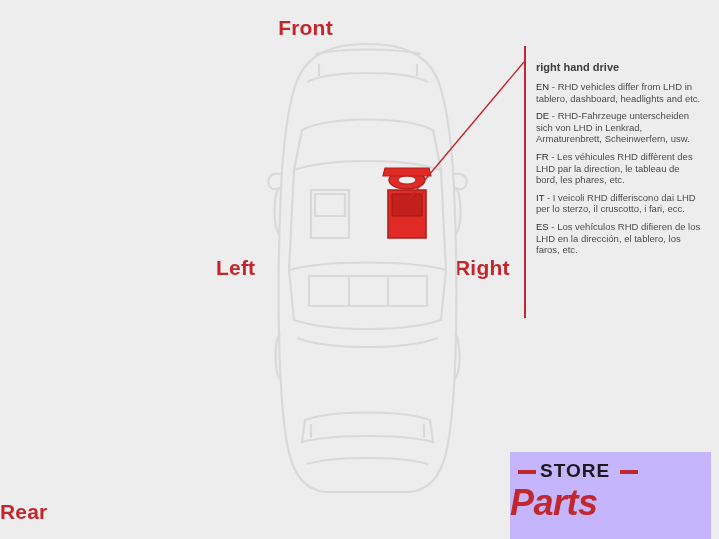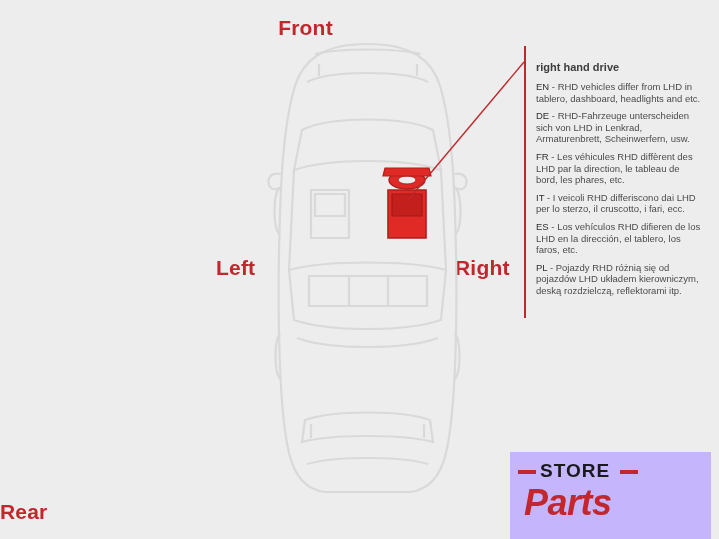--- a/index.html
+++ b/index.html
@@ -122,21 +122,21 @@
   #logo-dash2 {
     position: absolute;
     left: 110px;
     top: 18px;
     width: 18px;
     height: 4px;
     background: #c1272d;
   }
   #logo-parts {
     position: absolute;
-    left: 14px;
+    left: 0;
     top: 30px;
     font-size: 36px;
     font-weight: bold;
     font-style: italic;
     color: #c1272d;
     letter-spacing: -0.5px;
   }
   #logo-bery {
     position: absolute;
     left: 120px;
@@ -226,21 +226,20 @@
   </svg>
 
   <div id="callout">
     <div id="callout-subtitle">right hand drive</div>
 
     <div class="lang-row"><span class="lang-code">EN</span><span> - RHD vehicles differ from LHD in tablero, dashboard, headlights and etc.</span></div>
     <div class="lang-row"><span class="lang-code">DE</span><span> - RHD-Fahrzeuge unterscheiden sich von LHD in Lenkrad, Armaturenbrett, Scheinwerfern, usw.</span></div>
     <div class="lang-row"><span class="lang-code">FR</span><span> - Les véhicules RHD diffèrent des LHD par la direction, le tableau de bord, les phares, etc.</span></div>
     <div class="lang-row"><span class="lang-code">IT</span><span> - I veicoli RHD differiscono dai LHD per lo sterzo, il cruscotto, i fari, ecc.</span></div>
     <div class="lang-row"><span class="lang-code">ES</span><span> - Los vehículos RHD difieren de los LHD en la dirección, el tablero, los faros, etc.</span></div>
-    <div class="lang-row"><span class="lang-code">PL</span><span> - Pojazdy RHD różnią się od pojazdów LHD układem kierowniczym, deską rozdzielczą, reflektorami itp.</span></div>
   </div>
 
   <div id="logo-box">
     <div id="logo-dash"></div>
     <div id="logo-dash2"></div>
     <div id="logo-store">STORE</div>
     <div id="logo-parts">Parts</div>
   </div>
 
 </div>

